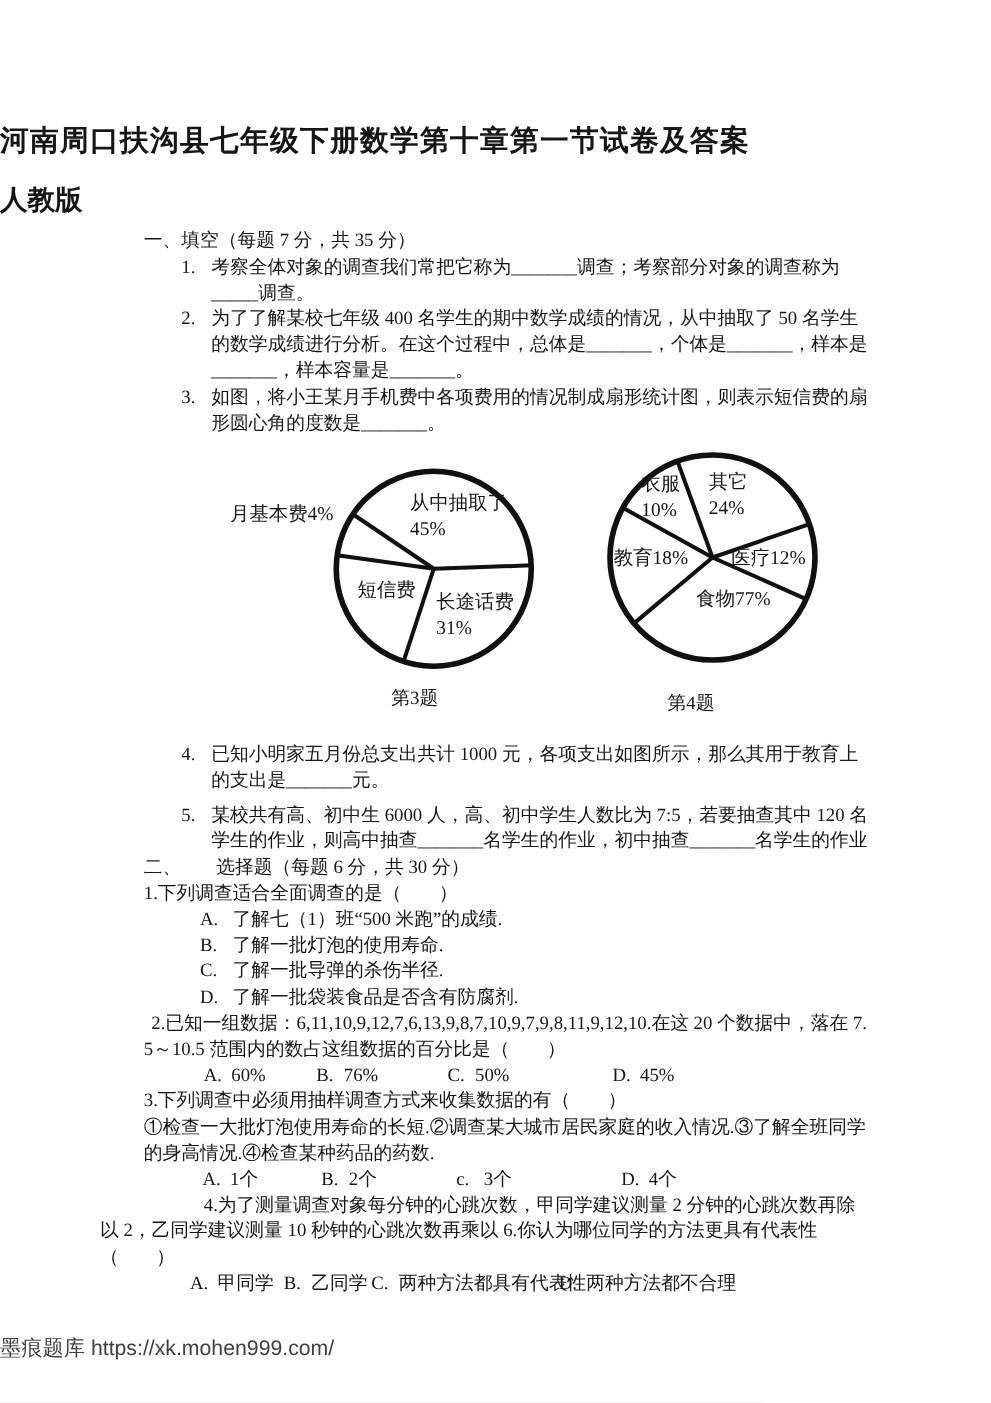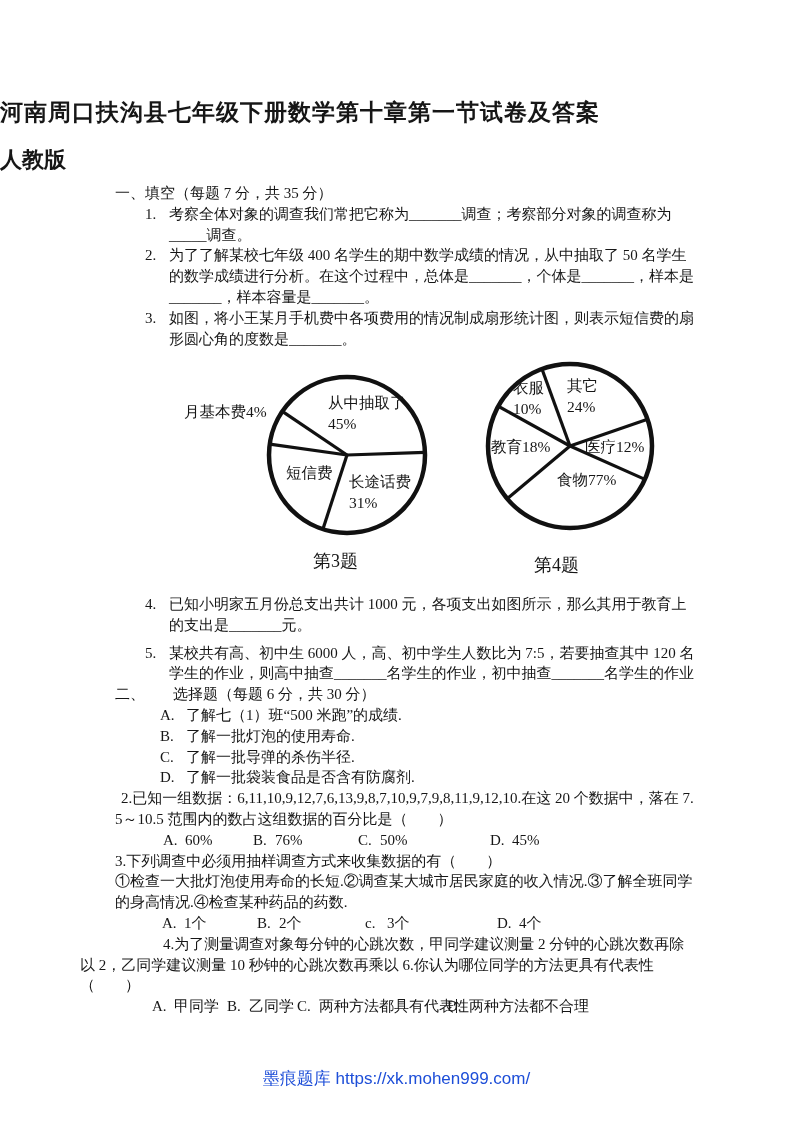--- a/index.html
+++ b/index.html
@@ -26,24 +26,24 @@
   .optline{margin-left:45px;}
   .okey{display:inline-block;min-width:26px;}
   .okey-sm{display:inline-block;min-width:22px;}
   .optrow{position:relative;height:20.8px;}
   .opt{position:absolute;top:0;white-space:nowrap;}
   .hang2{text-indent:6px;word-break:break-all;}
   .hang4{margin-left:-35px;text-indent:83px;}
   .charts{position:absolute;top:352px;left:0;width:793px;height:238px;}
   .charts svg{position:absolute;left:0;top:0;width:793px;height:238px;}
   .plabel{position:absolute;font-size:15.5px;line-height:21px;white-space:nowrap;}
-  .caption{position:absolute;font-size:18px;white-space:nowrap;text-align:right;}
+  .caption{position:absolute;font-size:15px;white-space:nowrap;text-align:right;}
   .footer{
-    position:absolute;top:1067px;left:0;width:100%;text-align:center;
-    font-family:"Liberation Sans","DejaVu Sans",sans-serif;font-size:17px;color:#1d4ed8;
+    position:absolute;top:1067px;left:0;width:100%;
+    font-family:"Liberation Sans","DejaVu Sans",sans-serif;font-size:17px;color:#404040;
   }
 </style>
 </head>
 <body>
 
 <div class="page">
 
   <div class="title">河南周口扶沟县七年级下册数学第十章第一节试卷及答案</div>
   <div class="subtitle">人教版</div>
 
@@ -116,20 +116,21 @@
       <span class="fi-text">已知小明家五月份总支出共计 1000 元，各项支出如图所示，那么其用于教育上的支出是_______元。</span>
     </div>
     <div class="fi-item gap7">
       <span class="fi-num">5.</span>
       <span class="fi-text">某校共有高、初中生 6000 人，高、初中学生人数比为 7:5，若要抽查其中 120 名学生的作业，则高中抽查_______名学生的作业，初中抽查_______名学生的作业</span>
     </div>
 
     <div class="h2row"><span class="h2num">二、</span><span>选择题（每题 6 分，共 30 分）</span></div>
 
     <div>
+      <div>1.下列调查适合全面调查的是（　　）</div>
       <div class="optline"><span class="okey">A.</span><span>了解七（1）班“500 米跑”的成绩.</span></div>
       <div class="optline"><span class="okey">B.</span><span>了解一批灯泡的使用寿命.</span></div>
       <div class="optline"><span class="okey">C.</span><span>了解一批导弹的杀伤半径.</span></div>
       <div class="optline"><span class="okey">D.</span><span>了解一批袋装食品是否含有防腐剂.</span></div>
     </div>
 
     <div>
       <div class="hang2">2.已知一组数据：6,11,10,9,12,7,6,13,9,8,7,10,9,7,9,8,11,9,12,10.在这 20 个数据中，落在 7.5～10.5 范围内的数占这组数据的百分比是（　　）</div>
       <div class="optrow">
         <span class="opt" style="left:48px;"><span class="okey-sm">A.</span><span>60%</span></span>

